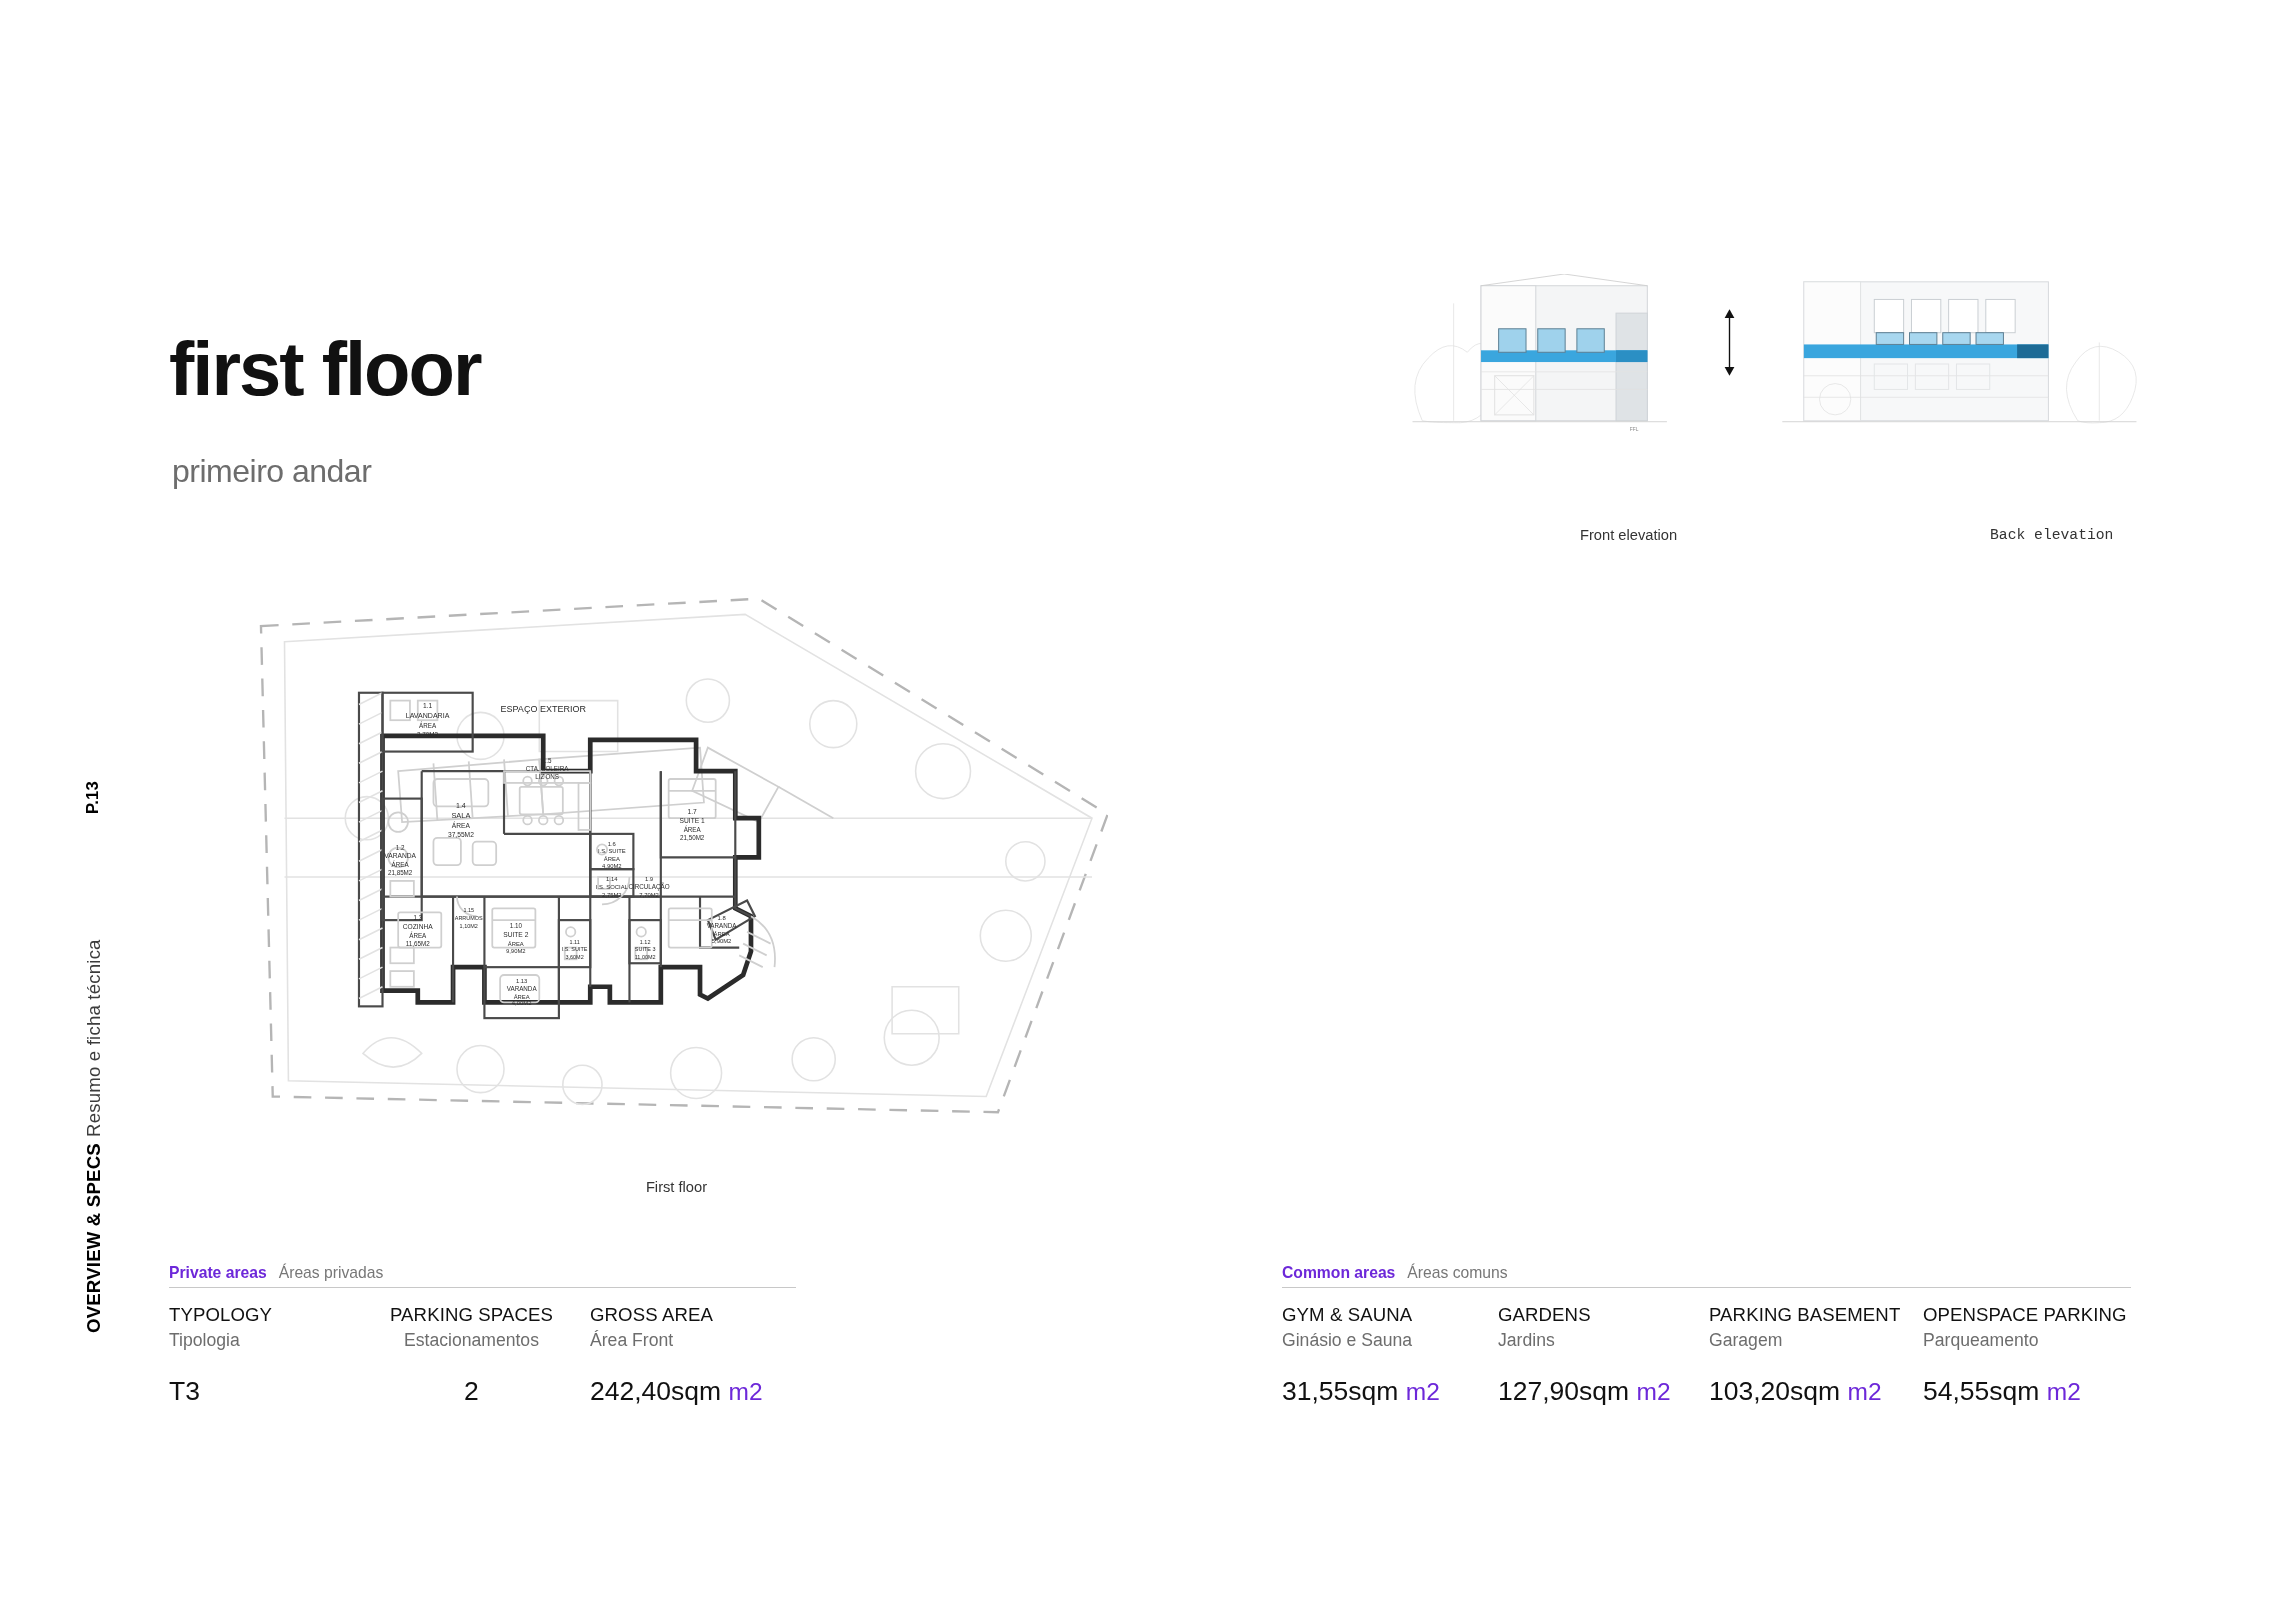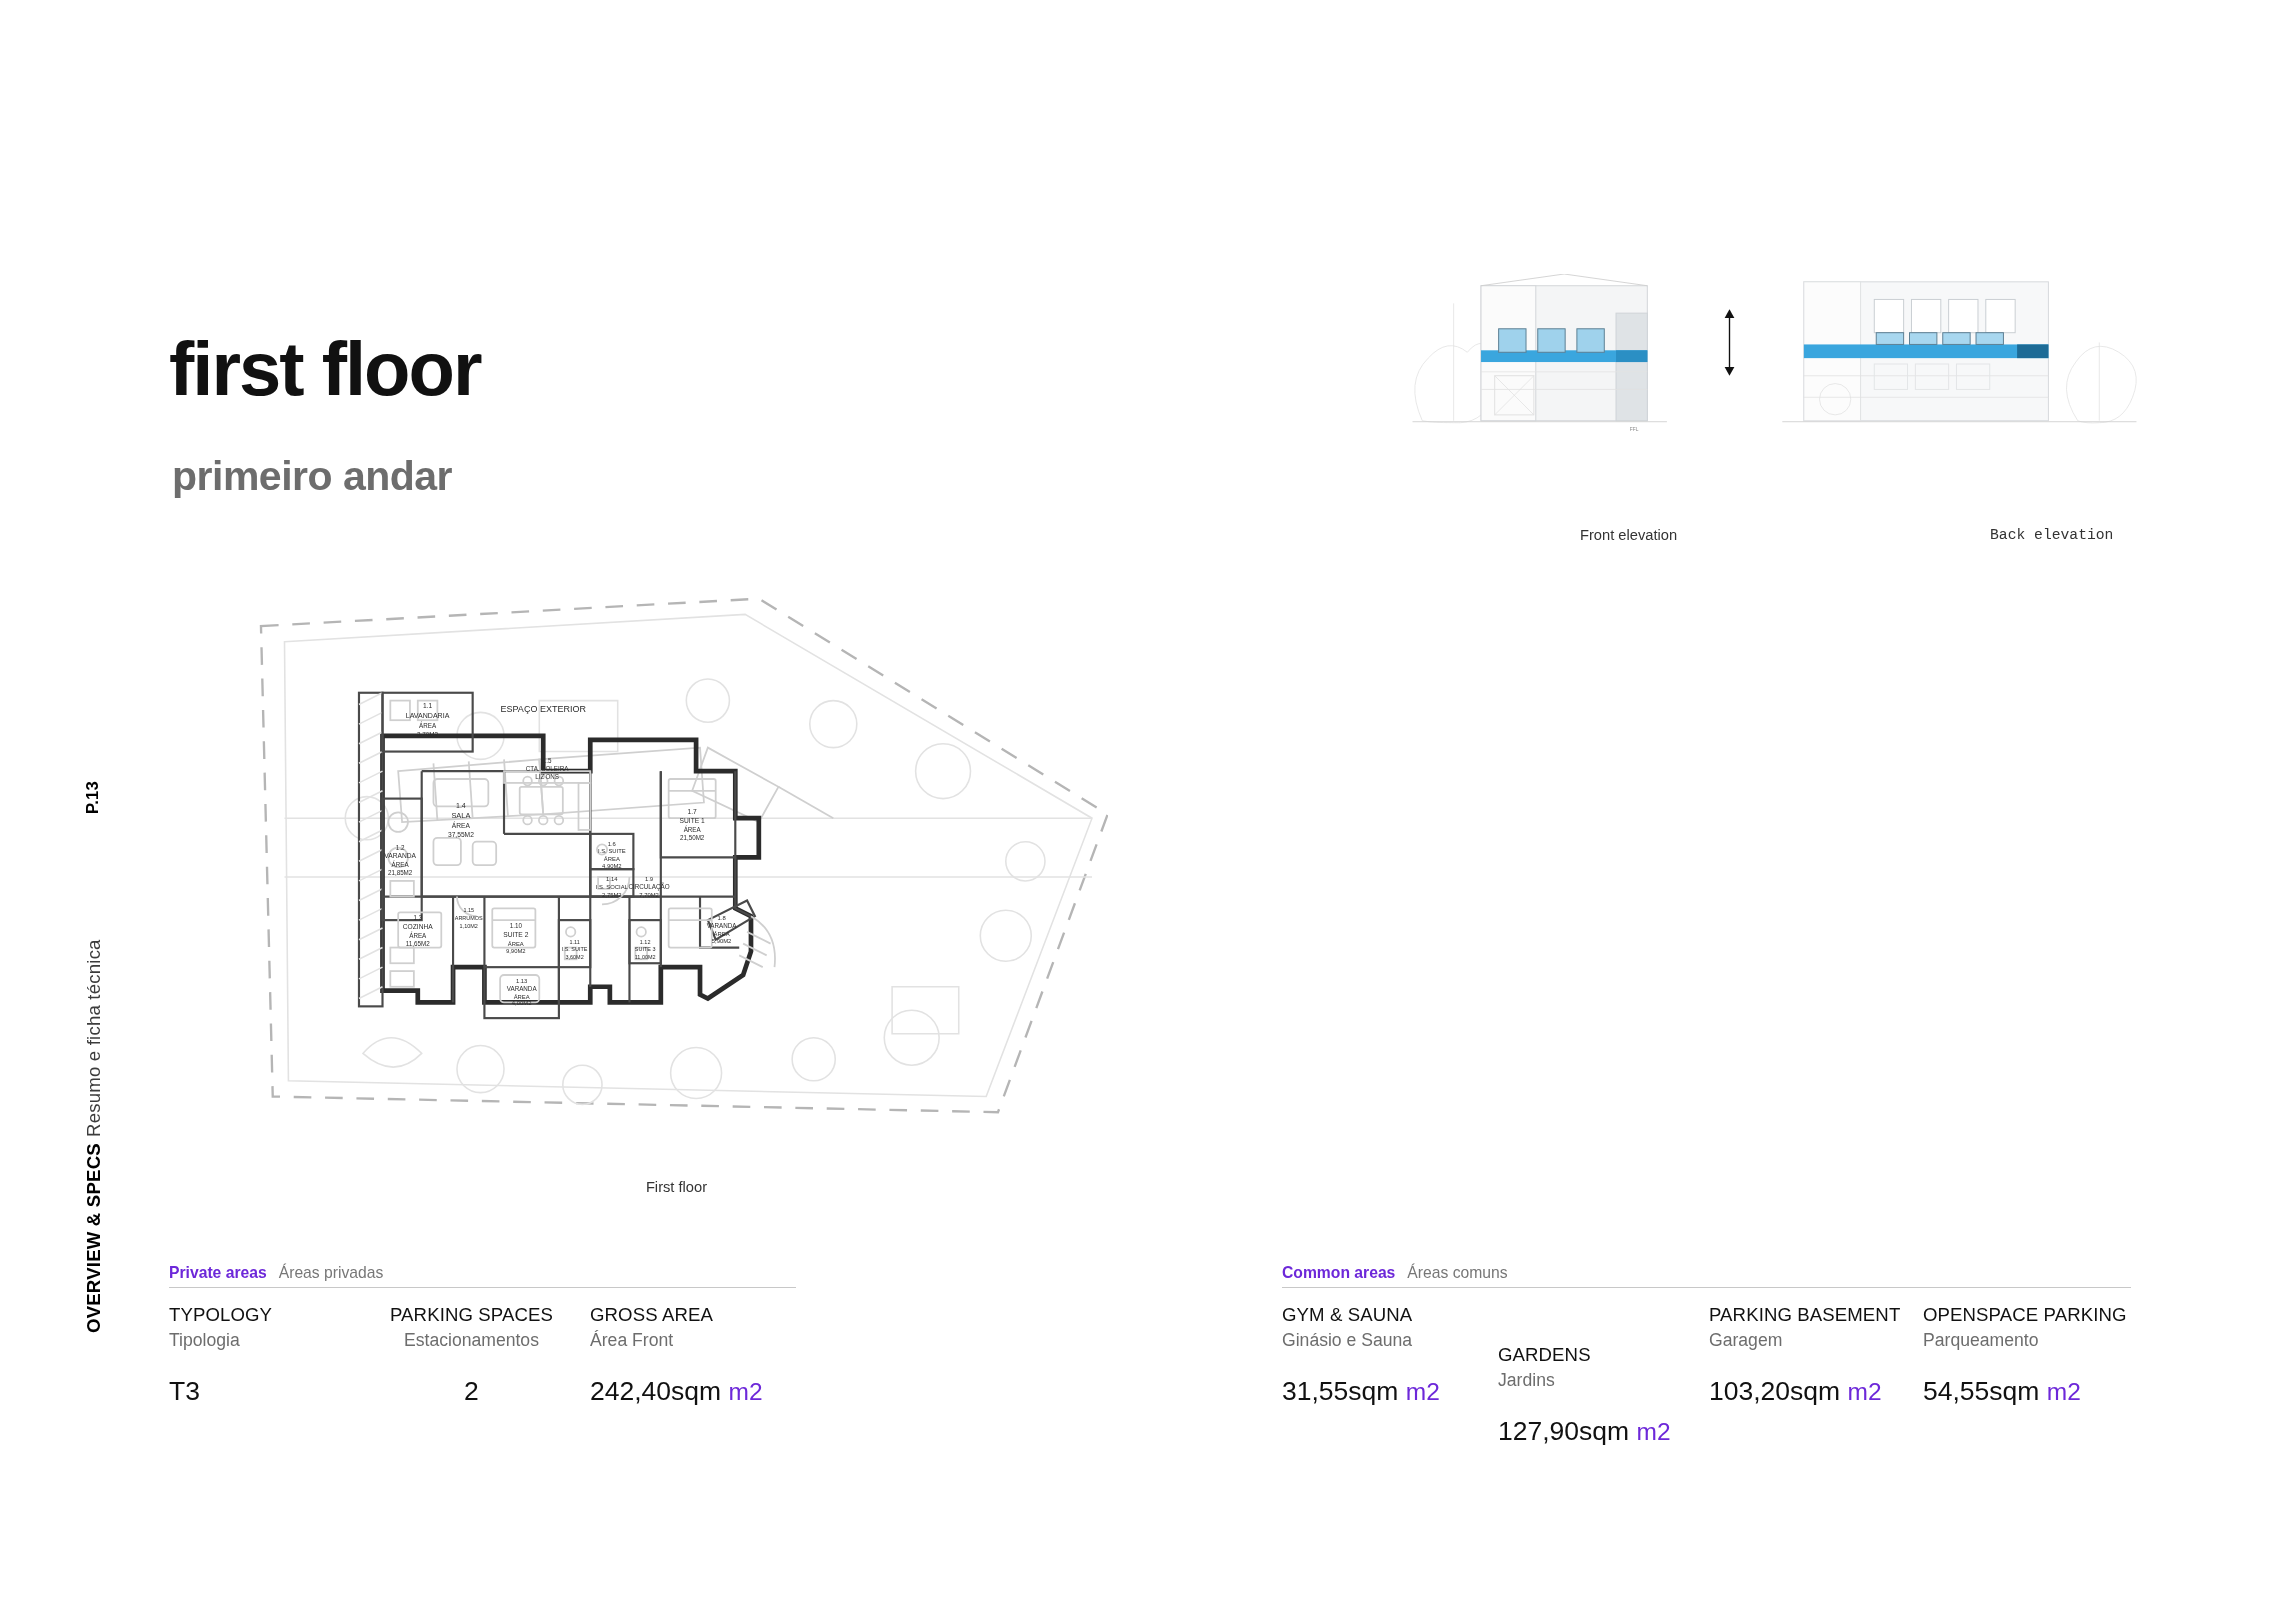--- a/index.html
+++ b/index.html
@@ -63,22 +63,22 @@
     font-size: 76px;
     font-weight: bold;
     letter-spacing: -2px;
     color: #111;
     line-height: 1;
   }
   .title-sub {
     position: absolute;
     left: 172px;
     top: 453px;
-    font-size: 41px;
-    font-weight: bold;
+    font-size: 32px;
+    font-weight: normal;
     color: #6d6d6d;
     letter-spacing: -0.5px;
   }
 
   
   .plan-wrap {
     position: absolute;
     left: 245px;
     top: 583px;
     width: 863px;
@@ -514,21 +514,21 @@
   <span class="bold">Common areas</span><span class="light">Áreas comuns</span>
 </div>
 <div class="rule" style="left:1282px; top:1287px; width:849px;"></div>
 
 <div class="spec-col" style="left:1282px;">
   <div class="lbl-en">GYM &amp; SAUNA</div>
   <div class="lbl-pt">Ginásio e Sauna</div>
   <div class="value"><span>31,55sqm</span> <span class="unit">m2</span></div>
 </div>
 
-<div class="spec-col" style="left:1498px;margin-top:40px;">
+<div class="spec-col" style="left:1498px;">
   <div class="lbl-en">GARDENS</div>
   <div class="lbl-pt">Jardins</div>
   <div class="value"><span>127,90sqm</span> <span class="unit">m2</span></div>
 </div>
 
 <div class="spec-col" style="left:1709px;">
   <div class="lbl-en">PARKING BASEMENT</div>
   <div class="lbl-pt">Garagem</div>
   <div class="value"><span>103,20sqm</span> <span class="unit">m2</span></div>
 </div>

